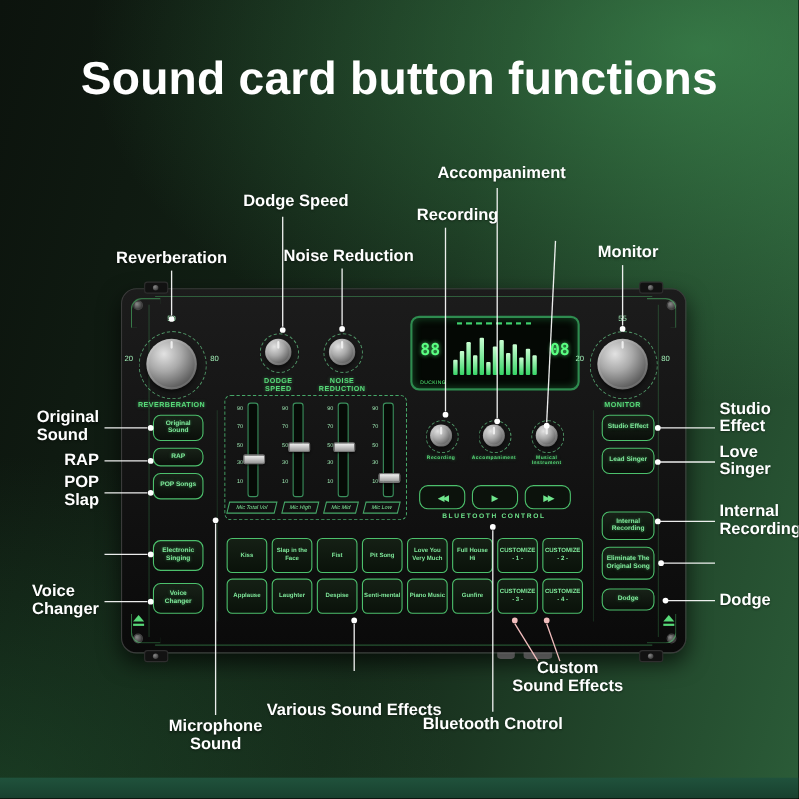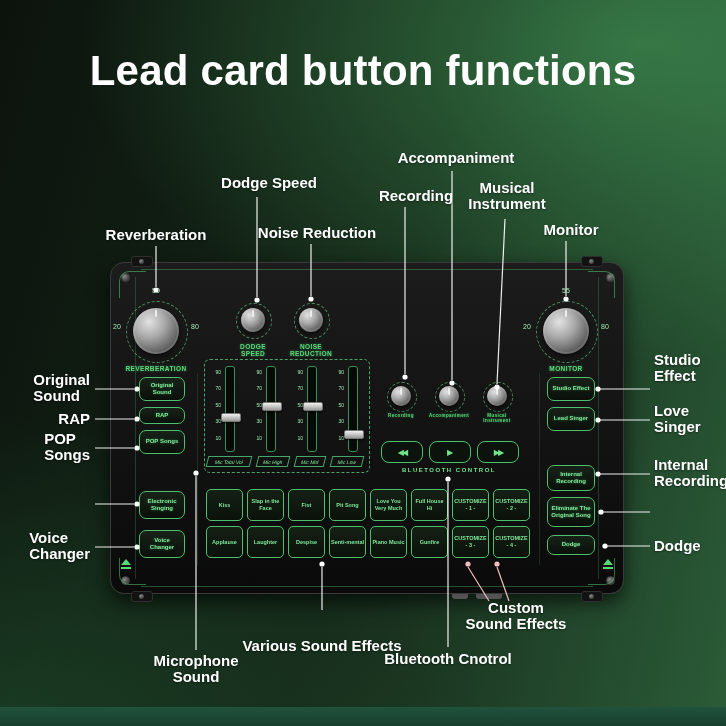--- a/index.html
+++ b/index.html
@@ -66,21 +66,21 @@
   .callout{position:absolute;z-index:6;color:#fff;font-size:15px;font-weight:bold;line-height:16px;
     white-space:pre-line;text-shadow:0 1px 2px rgba(0,0,0,.45);}
   .cc{transform:translateX(-50%);text-align:center;}
   .cr{text-align:left;}
 </style>
 </head>
 <body>
 
 <div class="stage">
 
-  <div class="title">Lead card button functions</div>
+  <div class="title">Sound card button functions</div>
 
   <div class="connector abs" style="left:452px;top:586px;width:16px;height:13px"></div>
   <div class="connector abs" style="left:476px;top:586px;width:26px;height:13px"></div>
 
   <div class="device abs" style="left:110px;top:262px;width:512px;height:330px">
 
     <div class="tab abs" style="left:20px;top:-7px"></div>
     <div class="tab abs" style="left:470px;top:-7px"></div>
     <div class="tab abs" style="left:20px;top:328px"></div>
     <div class="tab abs" style="left:470px;top:328px"></div>
@@ -110,20 +110,41 @@
     <div class="klabel abs" style="left:-10px;top:102px;width:110px">REVERBERATION</div>
 
     <div class="tick-ring abs" style="left:125px;top:40px;width:34px;height:34px"></div>
     <div class="knob abs" style="left:130px;top:45px;width:24px;height:24px"></div>
     <div class="klabel abs" style="left:120px;top:80px;width:44px">DODGE SPEED</div>
 
     <div class="tick-ring abs" style="left:183px;top:40px;width:34px;height:34px"></div>
     <div class="knob abs" style="left:188px;top:45px;width:24px;height:24px"></div>
     <div class="klabel abs" style="left:178px;top:80px;width:44px">NOISE REDUCTION</div>
 
+    <div class="display abs" style="left:262px;top:24px;width:150px;height:64px">
+      <div class="abs" style="left:40px;top:4px;width:70px;height:2px;background:repeating-linear-gradient(90deg,#3fd06d 0 5px,transparent 5px 9px)"></div>
+      <div class="digit abs" style="left:7px;top:20px">88</div>
+      <div class="digit abs" style="right:7px;top:20px">08</div>
+      <div class="spectrum">
+        <i style="height:14px"></i>
+          <i style="height:22px"></i>
+          <i style="height:30px"></i>
+          <i style="height:18px"></i>
+        <i style="height:34px"></i>
+          <i style="height:12px"></i>
+          <i style="height:26px"></i>
+          <i style="height:32px"></i>
+        <i style="height:20px"></i>
+          <i style="height:28px"></i>
+          <i style="height:16px"></i>
+          <i style="height:24px"></i>
+        <i style="height:18px"></i>
+      </div>
+      <div class="dlabel abs" style="left:7px;bottom:3px">DUCKING</div>
+    </div>
 
     <div class="tick-ring abs" style="left:425px;top:38px;width:60px;height:60px"></div>
     <div class="knob abs" style="left:432px;top:45px;width:46px;height:46px"></div>
     <span class="scale abs" style="left:440px;top:24px;width:30px">55</span>
     <span class="scale abs" style="left:406px;top:60px;width:20px">20</span>
     <span class="scale abs" style="left:484px;top:60px;width:20px">80</span>
     <div class="klabel abs" style="left:405px;top:102px;width:100px">MONITOR</div>
 
     <div class="dev-btn abs" style="left:28px;top:114px;width:46px;height:24px">Original Sound</div>
     <div class="dev-btn abs" style="left:28px;top:144px;width:46px;height:17px">RAP</div>
@@ -270,33 +291,31 @@
       <circle cx="468" cy="564" r="2.6"></circle>
         <circle cx="497" cy="564" r="2.6"></circle>
     </g>
   </svg>
 
   <div class="callout cc" style="left:156px;top:227px">Reverberation</div>
   <div class="callout cc" style="left:269px;top:175px">Dodge Speed</div>
   <div class="callout cc" style="left:317px;top:225px">Noise Reduction</div>
   <div class="callout cc" style="left:416px;top:188px">Recording</div>
   <div class="callout cc" style="left:456px;top:150px">Accompaniment</div>
-  <div class="callout cc" style="left:507px;top:180px">Musical
-Instrument</div>
   <div class="callout cc" style="left:571px;top:222px">Monitor</div>
 
   <div class="callout cr" style="right:636px;top:372px">Original
 Sound</div>
   <div class="callout cr" style="right:636px;top:411px">RAP</div>
   <div class="callout cr" style="right:636px;top:431px">POP
-Songs</div>
+Slap</div>
   <div class="callout cr" style="right:636px;top:530px">Voice
 Changer</div>
 
-  <div class="callout" style="left:654px;top:352px">Studio
+  <div class="callout" style="left:654px;top:364px">Studio
 Effect</div>
   <div class="callout" style="left:654px;top:403px">Love
 Singer</div>
   <div class="callout" style="left:654px;top:457px">Internal
 Recording</div>
   <div class="callout" style="left:654px;top:538px">Dodge</div>
 
   <div class="callout cc" style="left:322px;top:638px">Various Sound Effects</div>
   <div class="callout cc" style="left:196px;top:653px">Microphone
 Sound</div>

